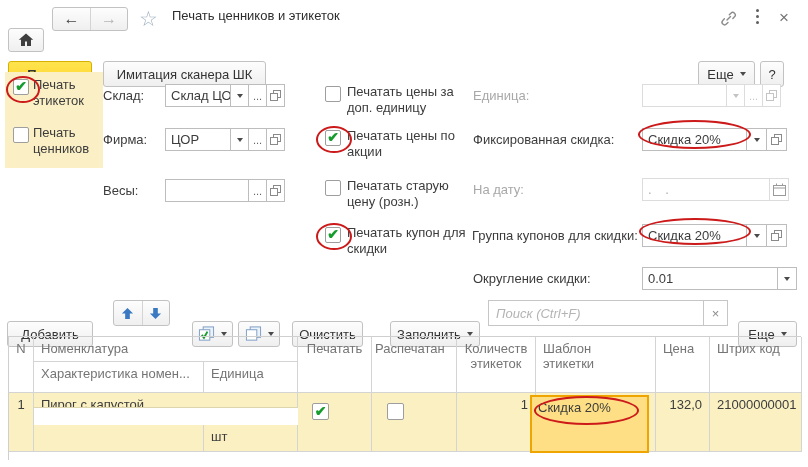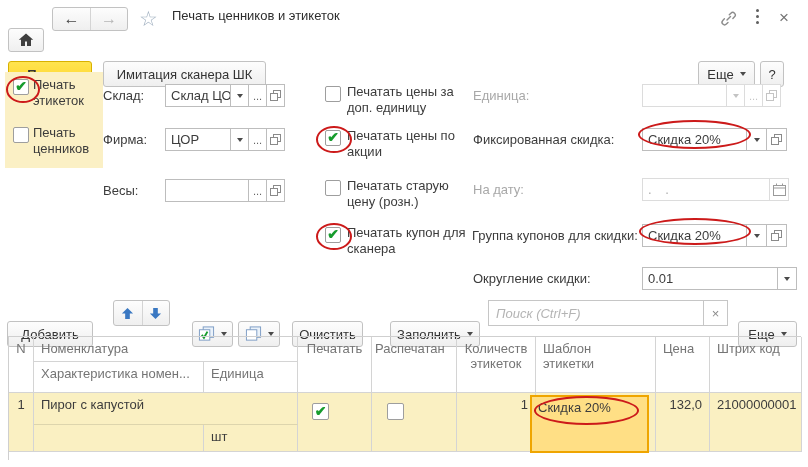--- a/index.html
+++ b/index.html
@@ -179,21 +179,21 @@
     <span class="mark">✔</span>
   </div>
   <div class="cblabel" style="left:347px;top:128px;width:122px">Печатать цены по акции</div>
 
   <div class="cb" style="left:325px;top:180px"></div>
   <div class="cblabel" style="left:347px;top:178px;width:122px">Печатать старую цену (розн.)</div>
 
   <div class="cb" style="left:325px;top:227px">
     <span class="mark">✔</span>
   </div>
-  <div class="cblabel" style="left:347px;top:225px;width:122px">Печатать купон для сканера</div>
+  <div class="cblabel" style="left:347px;top:225px;width:122px">Печатать купон для скидки</div>
 
   <div class="lbl dis" style="left:473px;top:88px">Единица:</div>
   <div class="fgroup dis" style="left:642px;top:84px">
     <div class="fin" style="width:85px"></div>
     <div class="fbtn">
         <span class="tri sm dis"></span>
       </div>
     <div class="fbtn">...</div>
     <div class="fbtn">
       <svg width="11" height="11" viewBox="0 0 11 11">
@@ -303,21 +303,21 @@
     <div class="cell hd nowrap" style="left:25px;top:25px;width:170px;height:31px">Характеристика номен...</div>
     <div class="cell hd nowrap" style="left:195px;top:25px;width:94px;height:31px">Единица</div>
     <div class="cell hd center nowrap" style="left:289px;top:0;width:74px;height:56px;padding-left:3px;padding-right:3px">Печатать</div>
     <div class="cell hd center nowrap" style="left:363px;top:0;width:85px;height:56px;padding-left:3px;padding-right:12px">Распечатан</div>
     <div class="cell hd center" style="left:448px;top:0;width:79px;height:56px">Количеств этикеток</div>
     <div class="cell hd" style="left:527px;top:0;width:120px;height:56px;padding-right:50px">Шаблон этикетки</div>
     <div class="cell hd nowrap" style="left:647px;top:0;width:54px;height:56px">Цена</div>
     <div class="cell hd nowrap" style="left:701px;top:0;width:92px;height:56px">Штрих код</div>
 
     <div class="cell yellow center" style="left:0;top:56px;width:25px;height:59px">1</div>
-    <div class="cell yellow nowrap" style="left:25px;top:56px;width:264px;height:32px;border-bottom-color:#ddd5ad">Пирог с капустой</div>
+    <div class="cell yellow nowrap" style="left:25px;top:56px;width:264px;height:15px;border-bottom-color:#ddd5ad">Пирог с капустой</div>
     <div class="cell yellow" style="left:25px;top:88px;width:170px;height:27px"></div>
     <div class="cell yellow" style="left:195px;top:88px;width:94px;height:27px">шт</div>
     <div class="cell yellow" style="left:289px;top:56px;width:74px;height:59px"></div>
     <div class="cell yellow" style="left:363px;top:56px;width:85px;height:59px"></div>
     <div class="cell yellow right" style="left:448px;top:56px;width:79px;height:59px">1</div>
     <div class="cell yellow" style="left:527px;top:56px;width:120px;height:59px"></div>
     <div class="cell yellow right" style="left:647px;top:56px;width:54px;height:59px">132,0</div>
     <div class="cell yellow nowrap" style="left:701px;top:56px;width:92px;height:59px">21000000001</div>
 
     <div class="rowcb" style="left:303px;top:66px">

